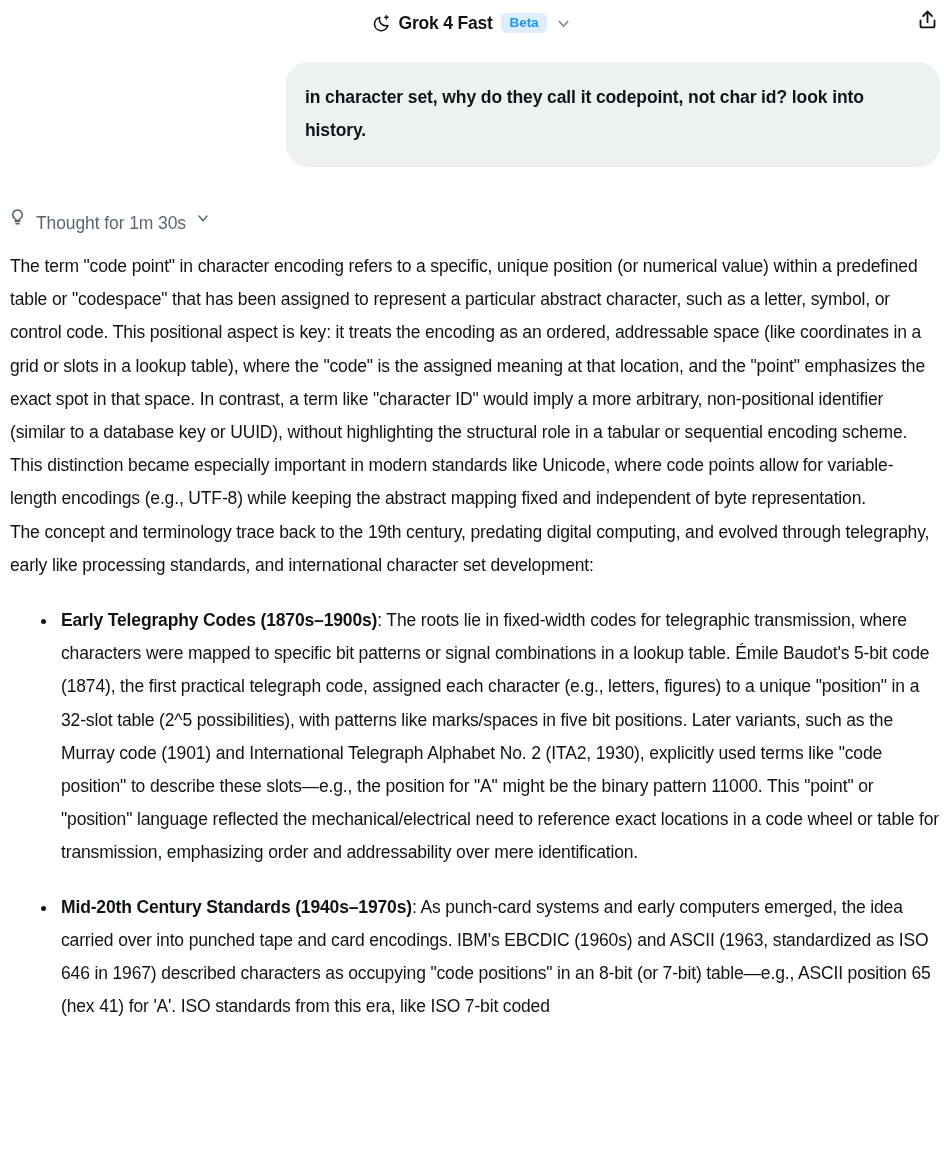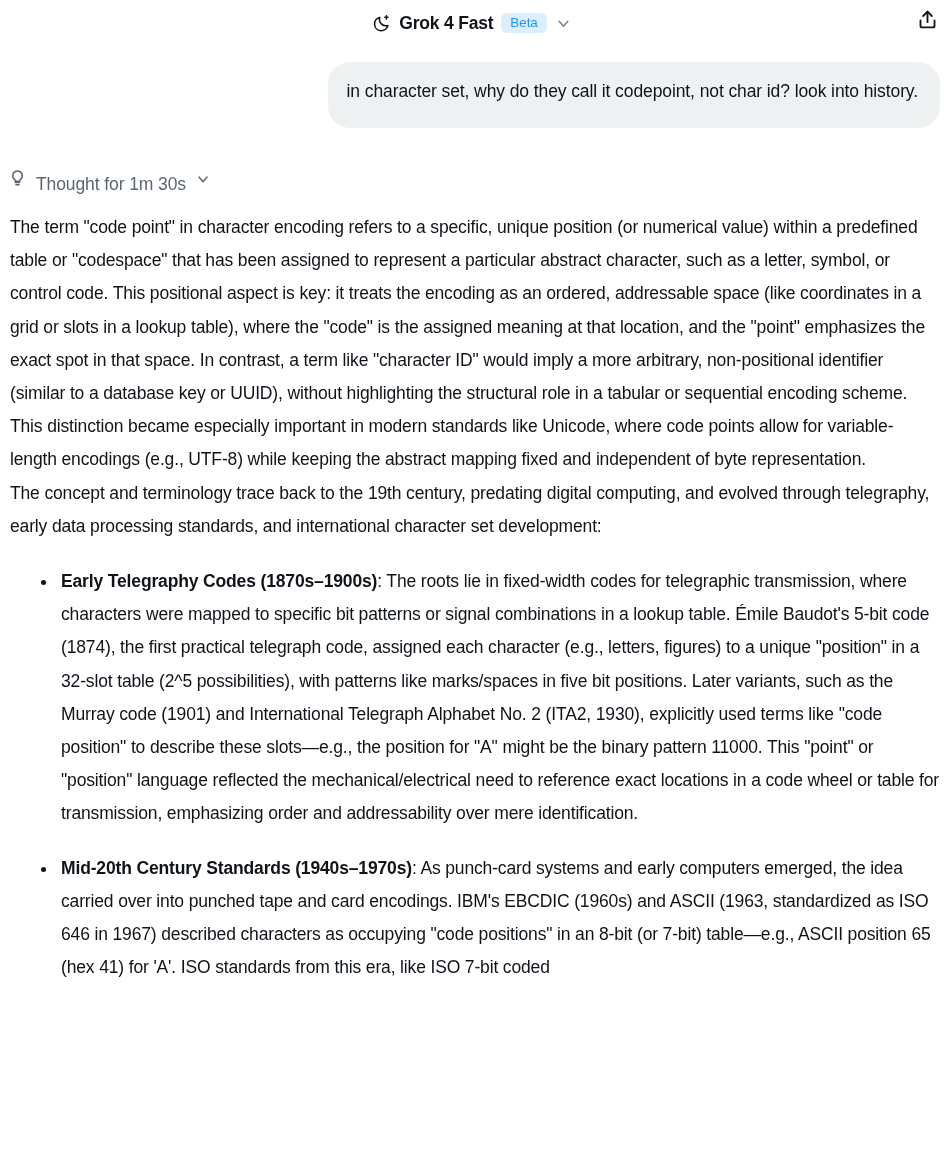--- a/index.html
+++ b/index.html
@@ -37,21 +37,21 @@
   .model-name {
     font-size: 17.5px;
     font-weight: bold;
     letter-spacing: -0.2px;
     color: #0f1419;
   }
   .beta-badge {
     background: #ddeeff;
     color: #2196f3;
     font-size: 13.5px;
-    font-weight: normal;
+    font-weight: bold;
     border-radius: 6px;
     padding: 3px 9px 4px 9px;
     line-height: 1;
     letter-spacing: -0.1px;
   }
   .chev { color: #7c8a97; display: flex; align-items: center; }
   .share-btn {
     position: absolute;
     right: 2px;
     top: 6px;
@@ -63,26 +63,27 @@
 
   
   .user-row {
     display: flex;
     justify-content: flex-end;
     padding: 16px 4px 0 0;
   }
   .user-bubble {
     background: #eef1f2;
     border-radius: 22px;
-    padding: 13px 22px 20px 19px;
+    padding: 19px 22px 20px 19px;
     max-width: 654px;
     font-size: 17.5px;
     line-height: 33px;
     color: #0f1419;
     letter-spacing: -0.1px;
+    font-weight: bold;
   }
 
   
   .thought-row {
     display: flex;
     align-items: center;
     gap: 9px;
     margin: 34px 0 0 8px;
     color: #5a6672;
     cursor: pointer;
@@ -193,21 +194,21 @@
       <polyline points="6 9 12 16 18 9"></polyline>
     </svg>
   </span>
 </div>
 
 <div class="answer">
 
   <p class="para">The term "code point" in character encoding refers to a specific, unique position (or numerical value) within a predefined table or "codespace" that has been assigned to represent a particular abstract character, such as a letter, symbol, or control code. This positional aspect is key: it treats the encoding as an ordered, addressable space (like coordinates in a grid or slots in a lookup table), where the "code" is the assigned meaning at that location, and the "point" emphasizes the exact spot in that space. In contrast, a term like "character ID" would imply a more arbitrary, non-positional identifier (similar to a database key or UUID), without highlighting the structural role in a tabular or sequential encoding scheme. This distinction became especially important in modern standards like Unicode, where code points allow for variable-length encodings (e.g., UTF-8) while keeping the abstract mapping fixed and independent of byte representation.</p>
 
 
-  <p class="para">The concept and terminology trace back to the 19th century, predating digital computing, and evolved through telegraphy, early data processing standards, and international character set development:</p>
+  <p class="para">The concept and terminology trace back to the 19th century, predating digital computing, and evolved through telegraphy, early like processing standards, and international character set development:</p>
 
   <ul class="bullets">
     <li>
       <b>Early Telegraphy Codes (1870s–1900s)</b><span>: The roots lie in fixed-width codes for telegraphic transmission, where characters were mapped to specific bit patterns or signal combinations in a lookup table. Émile Baudot's 5-bit code (1874), the first practical telegraph code, assigned each character (e.g., letters, figures) to a unique "position" in a 32-slot table (2^5 possibilities), with patterns like marks/spaces in five bit positions. Later variants, such as the Murray code (1901) and International Telegraph Alphabet No. 2 (ITA2, 1930), explicitly used terms like "code position" to describe these slots—e.g., the position for "A" might be the binary pattern 11000. This "point" or "position" language reflected the mechanical/electrical need to reference exact locations in a code wheel or table for transmission, emphasizing order and addressability over mere identification.</span>
     </li>
     <li>
       <b>Mid-20th Century Standards (1940s–1970s)</b><span>: As punch-card systems and early computers emerged, the idea carried over into punched tape and card encodings. IBM's EBCDIC (1960s) and ASCII (1963, standardized as ISO 646 in 1967) described characters as occupying "code positions" in an 8-bit (or 7-bit) table—e.g., ASCII position 65 (hex 41) for 'A'. ISO standards from this era, like ISO 7-bit coded</span>
     </li>
   </ul>
 

